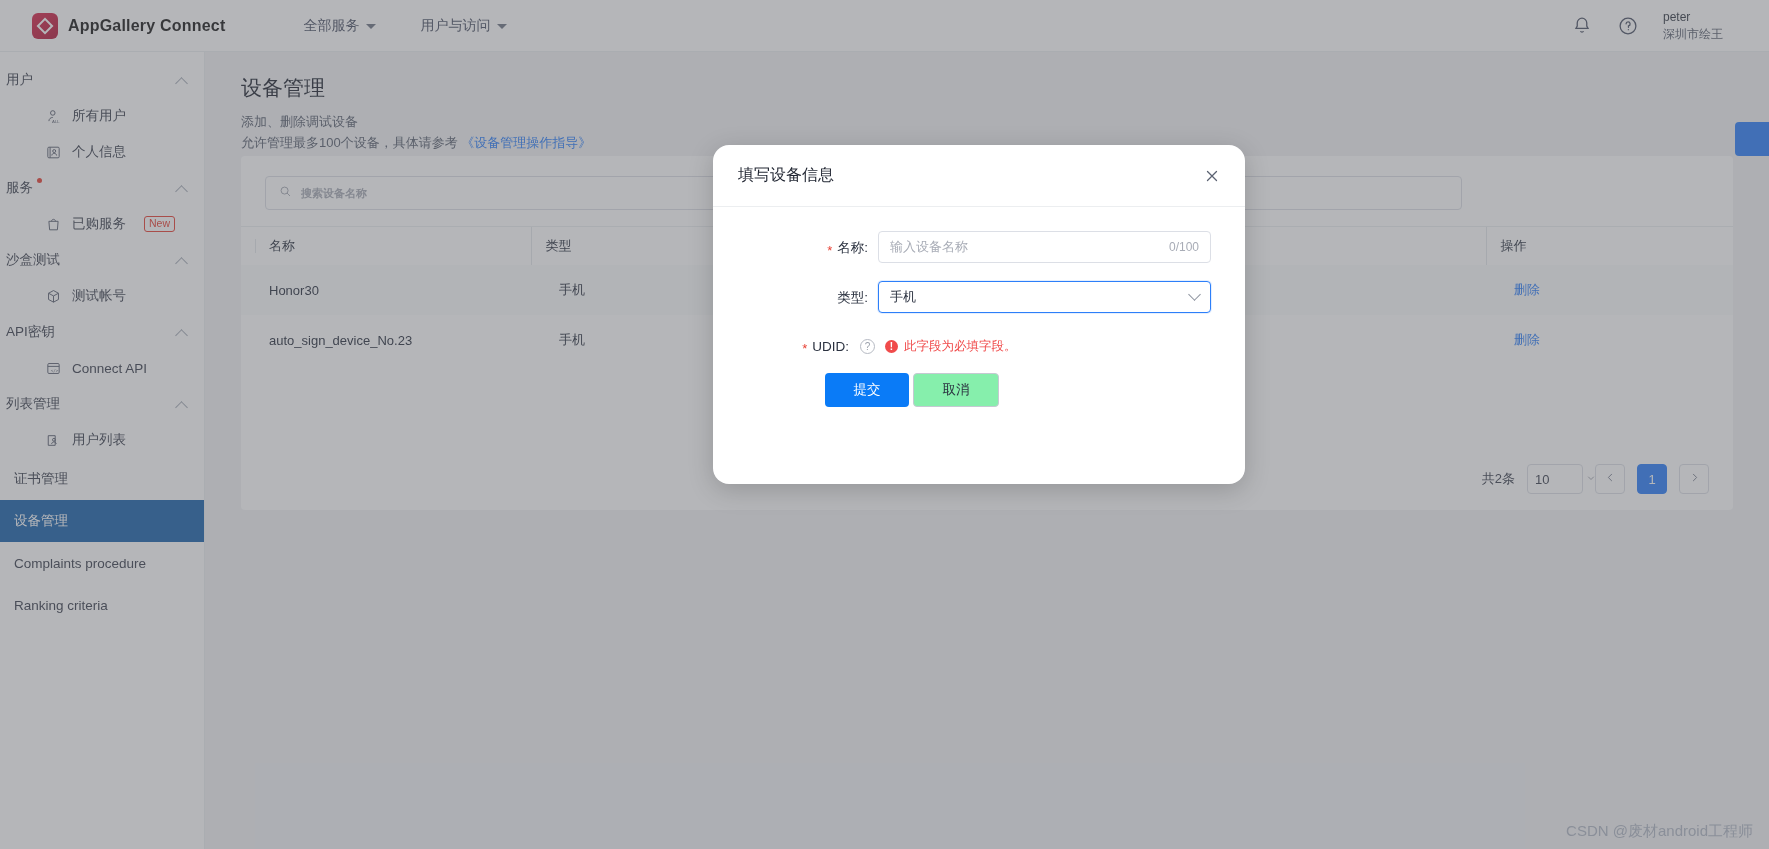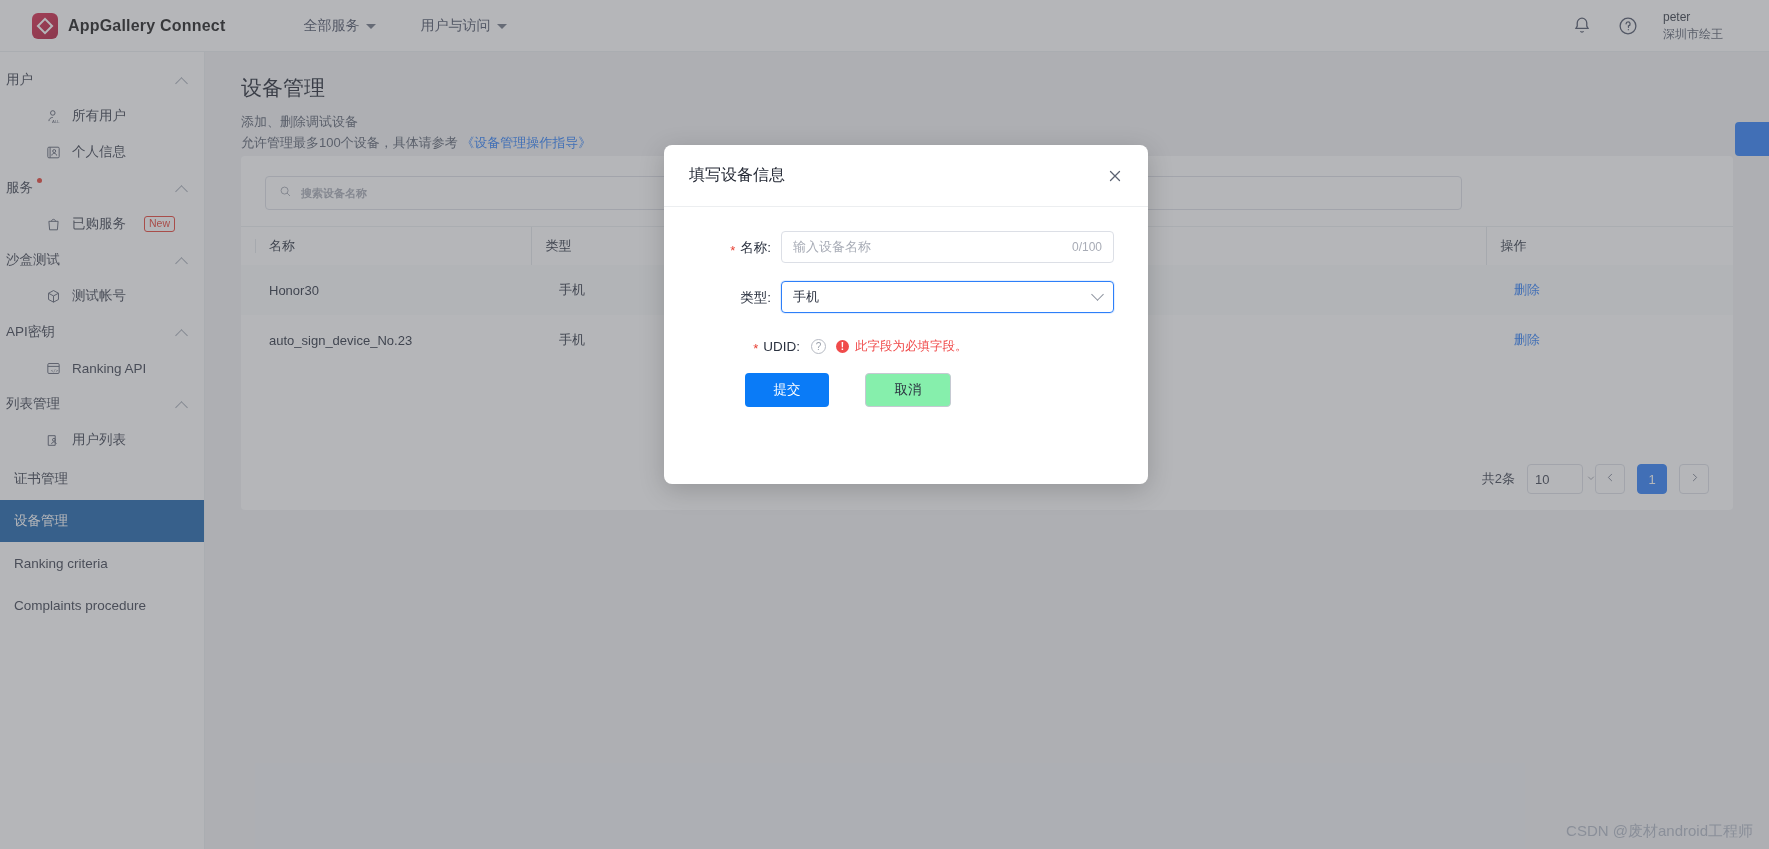--- a/index.html
+++ b/index.html
@@ -158,22 +158,22 @@
     display: flex; align-items: center; justify-content: center;
     font-size: 13px; color: #7a818f; background: #fff;
   }
   .pg-btn.cur { background: #2d7ff9; border-color: #2d7ff9; color: #ffffff; }
 
   
   #scrim {
     position: absolute; inset: 0; background: rgba(90,93,100,.45); z-index: 20;
   }
   #modal {
-    position: absolute; left: 664px; top: 145px; width: 484px; height: 339px;
-    background: #ffffff; border-radius: 8px; z-index: 21;
+    position: absolute; left: 713px; top: 145px; width: 532px; height: 339px;
+    background: #ffffff; border-radius: 16px; z-index: 21;
     box-shadow: 0 6px 26px rgba(0,0,0,.18);
   }
   .modal-head {
     height: 62px; display: flex; align-items: center; justify-content: space-between;
     padding: 0 24px 0 25px; border-bottom: 1px solid #eceef0;
   }
   .modal-title { font-size: 16px; color: #1f2430; }
   .x-btn { width: 18px; height: 18px; cursor: pointer; color:#5b6271; }
 
   .form { padding: 24px 34px 0 0; }
@@ -207,21 +207,21 @@
   .err-msg {
     display: flex; align-items: center; gap: 6px;
     font-size: 12.5px; color: #f04b4b; margin-top: 7px;
   }
   .err-dot {
     width: 13px; height: 13px; border-radius: 50%; background: #f04b4b;
     color: #fff; font-size: 10px; display: flex; align-items: center;
     justify-content: center; line-height: 1; font-weight: bold;
   }
   .modal-actions {
-    display: flex; gap: 36px; padding-left: 81px; margin-top: 14px; font-family: Liberation Mono, monospace;
+    display: flex; gap: 4px; padding-left: 112px; margin-top: 14px; font-family: Liberation Mono, monospace;
   }
   .btn {
     height: 34px; border-radius: 4px; font-size: 13.5px;
     display: flex; align-items: center; justify-content: center; cursor: pointer;
   }
   .btn-primary { width: 84px; background: #0a7bf7; color: #ffffff; border: none; }
   .btn-default {
     width: 86px; background: #86efac; color: #2b3240; border: 1px solid #c5c9d2;
   }
 
@@ -340,21 +340,21 @@
       <span class="chev-up"></span>
     </div>
     <div class="sb-item">
       <span class="ico">
         <svg viewBox="0 0 24 24" width="17" height="17" fill="none" stroke="currentColor" stroke-width="1.4">
           <rect x="4" y="5" width="16" height="14" rx="1.6"></rect>
             <path d="M4 9h16"></path>
           <text x="8" y="16.4" font-size="6" fill="currentColor" stroke="none" font-family="monospace">&lt;/&gt;</text>
         </svg>
       </span>
-      <span>Ranking API</span>
+      <span>Connect API</span>
     </div>
 
     <div class="sb-group">
       <span class="gl">列表管理</span>
       <span class="chev-up"></span>
     </div>
     <div class="sb-item">
       <span class="ico">
         <svg viewBox="0 0 24 24" width="17" height="17" fill="none" stroke="currentColor" stroke-width="1.4">
           <path d="M4.6 5.2h9.8v13.6H4.6z"></path>
@@ -365,24 +365,24 @@
       <span>用户列表</span>
     </div>
 
     <div class="sb-plain">
       <span>证书管理</span>
     </div>
     <div class="sb-plain active">
       <span>设备管理</span>
     </div>
     <div class="sb-plain">
+      <span>Complaints procedure</span>
+    </div>
+    <div class="sb-plain">
       <span>Ranking criteria</span>
-    </div>
-    <div class="sb-plain">
-      <span>Complaints procedure</span>
     </div>
   </div>
 
   <div id="main">
 
     <div class="page-head">
       <div class="page-title">设备管理</div>
       <div class="page-sub">
         <div>添加、删除调试设备</div>
         <div>

